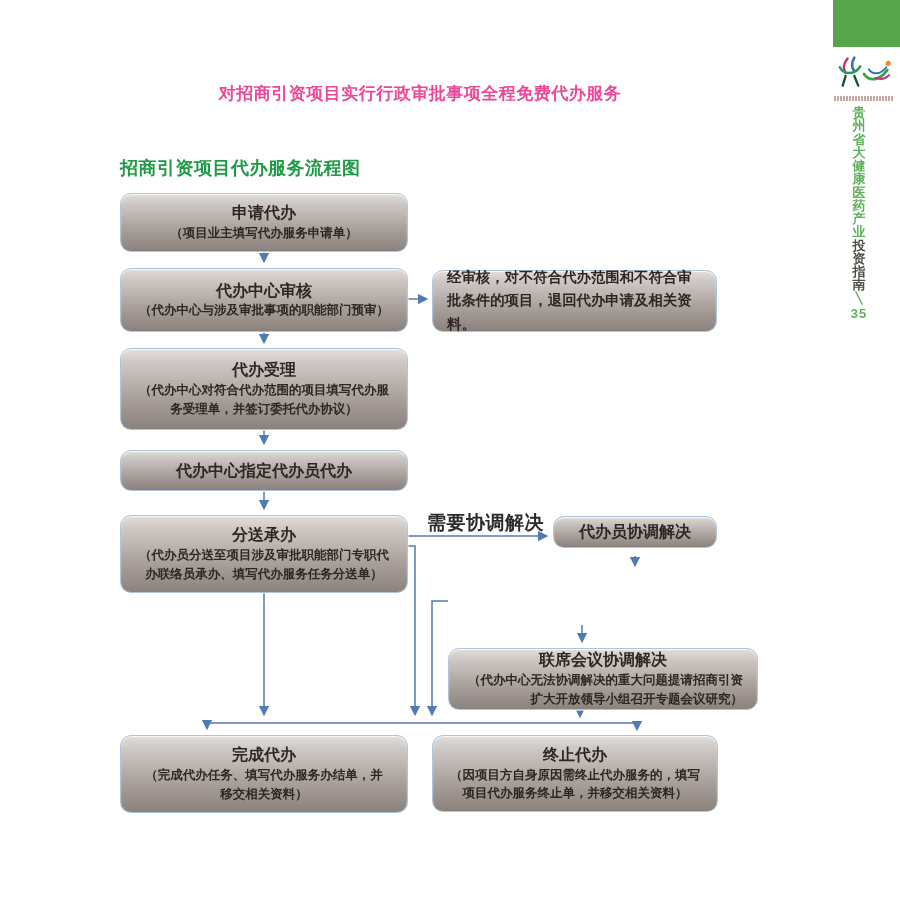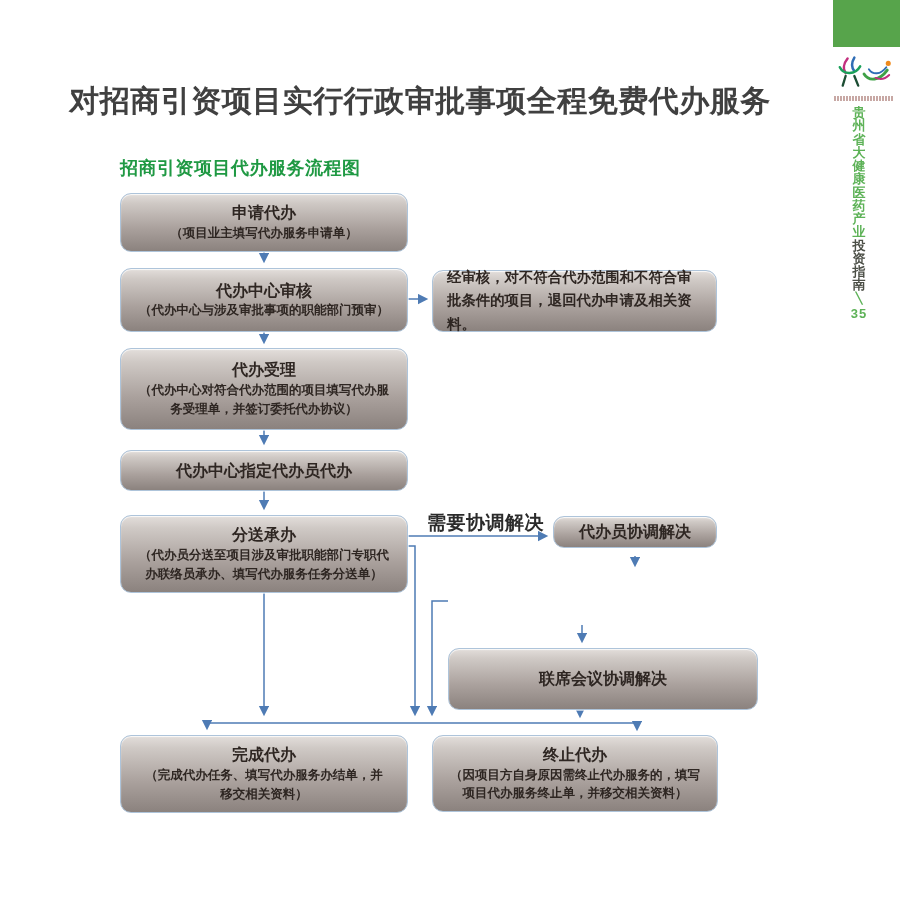--- a/index.html
+++ b/index.html
@@ -2,21 +2,21 @@
 <html><head>
 <meta charset="utf-8">
 <style>
   html,body{margin:0;padding:0;background:#ffffff;}
   body{font-family:"Liberation Sans",sans-serif;}
   #page{position:relative;width:900px;height:900px;background:#ffffff;overflow:hidden;}
 
   
   .page-title{
     position:absolute;left:40px;top:84px;width:760px;
-    text-align:center;font-size:30px;font-weight:bold;color:#404040;
+    text-align:center;font-size:17px;font-weight:bold;color:#ec4899;
     letter-spacing:0.5px;line-height:1.15;
   }
   .flow-heading{
     position:absolute;left:120px;top:156px;
     font-size:18px;font-weight:bold;color:#1f9943;letter-spacing:0.5px;
   }
 
   
   .corner-block{position:absolute;left:833px;top:0;width:67px;height:47px;background:#57a44b;}
   .logo{position:absolute;left:834px;top:55px;}
@@ -158,20 +158,21 @@
 
   <div class="coord-label">需要协调解决</div>
 
   <div class="box" style="left:553px;top:516px;width:164px;height:32px;">
     <div class="t">代办员协调解决</div>
   </div>
 
 
   <div class="box" style="left:448px;top:648px;width:310px;height:62px;text-align:right;">
     <div class="t">联席会议协调解决</div>
+    <div class="s">（代办中心无法协调解决的重大问题提请招商引资扩大开放领导小组召开专题会议研究）</div>
   </div>
 
   <div class="box" style="left:120px;top:735px;width:288px;height:78px;">
     <div class="t">完成代办</div>
     <div class="s" style="max-width:238px;">（完成代办任务、填写代办服务办结单，并移交相关资料）</div>
   </div>
 
   <div class="box" style="left:432px;top:735px;width:286px;height:77px;">
     <div class="t">终止代办</div>
     <div class="s">（因项目方自身原因需终止代办服务的，填写项目代办服务终止单，并移交相关资料）</div>

